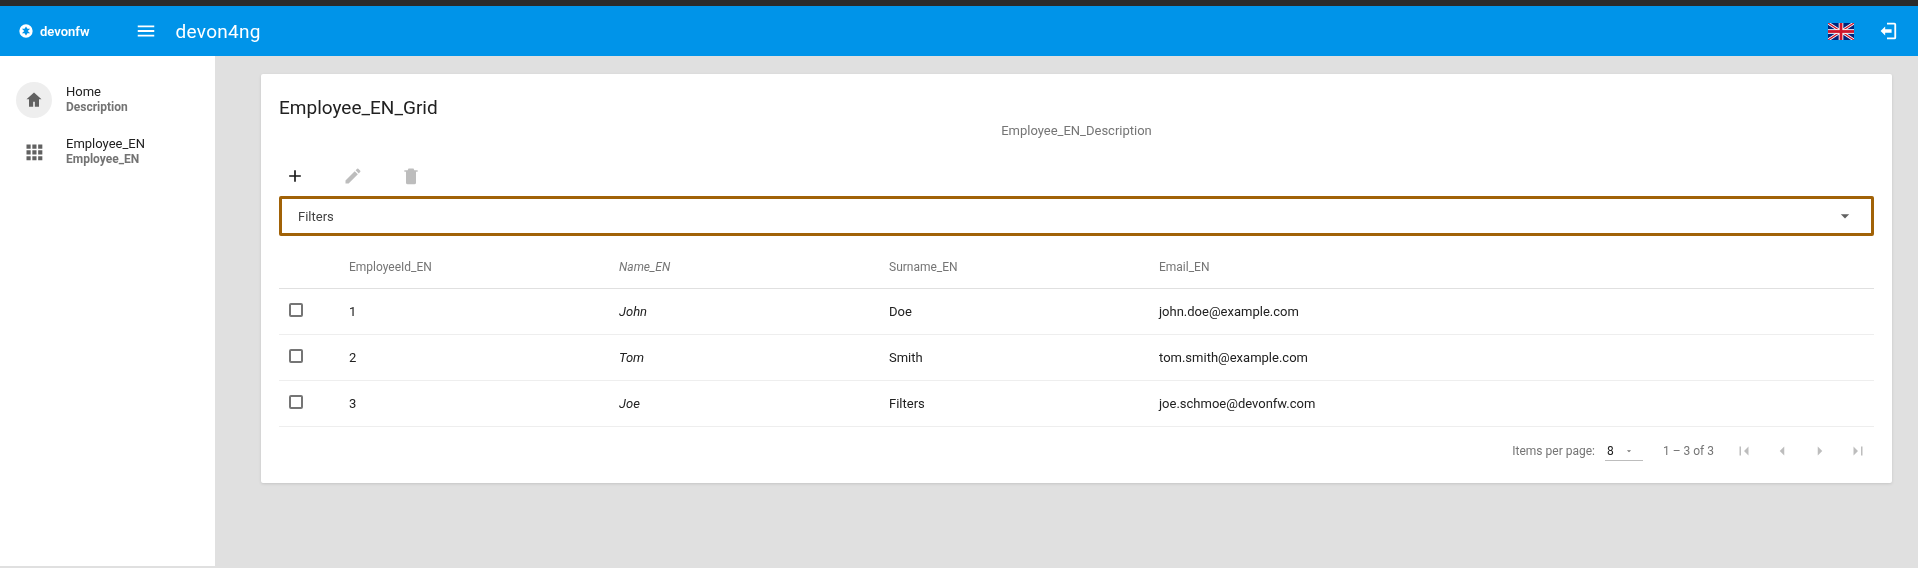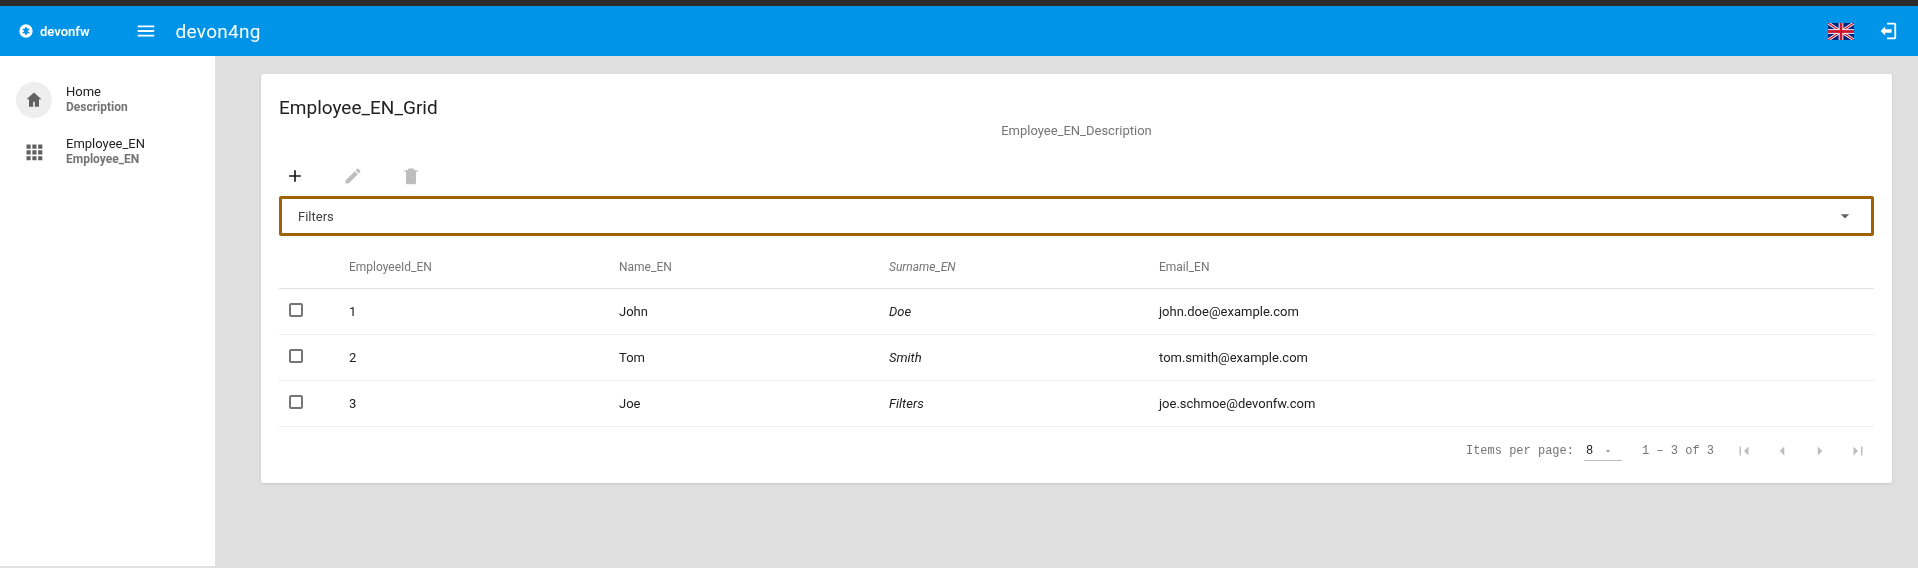--- a/index.html
+++ b/index.html
@@ -29,23 +29,23 @@
   .toolbar .tbtn.disabled { color:#bdbdbd; cursor:default; }
   .toolbar .tbtn.enabled { color:#1a1a1a; }
   .filters { border:3px solid #a16207; border-radius:2px; margin-top:6px; height:40px; display:flex; align-items:center; padding:0 16px; font-size:13px; color:#424242; cursor:pointer; }
   .filters .spacer { flex:1; }
   table { width:100%; border-collapse:collapse; margin-top:10px; }
   thead th { text-align:left; font-size:12px; font-weight:400; color:#757575; padding:14px 10px; border-bottom:1px solid #e0e0e0; }
   tbody td { font-size:13px; color:#212121; padding:14px 10px; border-bottom:1px solid #eeeeee; }
   .chk { width:14px; height:14px; border:2px solid #757575; border-radius:2px; display:inline-block; cursor:pointer; }
   th.col-chk, td.col-chk { width:60px; padding-left:10px; }
   th.col-id, td.col-id { width:270px; }
-  th.col-name, td.col-name { width:270px; }
-  th.col-surname, td.col-surname { width:270px;font-style:italic; }
-  .paginator { display:flex; align-items:center; justify-content:flex-end; gap:20px; font-size:12px; color:#757575; padding:14px 6px 8px 0;font-family:Liberation Mono, monospace; }
+  th.col-name, td.col-name { width:270px;font-style:italic; }
+  th.col-surname, td.col-surname { width:270px; }
+  .paginator { display:flex; align-items:center; justify-content:flex-end; gap:20px; font-size:12px; color:#757575; padding:14px 6px 8px 0; }
   .paginator .ipp { display:flex; align-items:center; gap:10px; }
   .paginator .psel { display:flex; align-items:center; gap:10px; border-bottom:1px solid #bdbdbd; padding:2px 2px; min-width:38px; cursor:pointer; color:#212121; }
   .paginator .pbtns { display:flex; align-items:center; gap:18px; }
   .paginator .pbtn { width:20px; height:20px; display:flex; align-items:center; justify-content:center; color:#bdbdbd; cursor:pointer; }
   svg { display:block; }
 </style>
 </head>
 <body>
 
 <div class="topbar-dark"></div>

